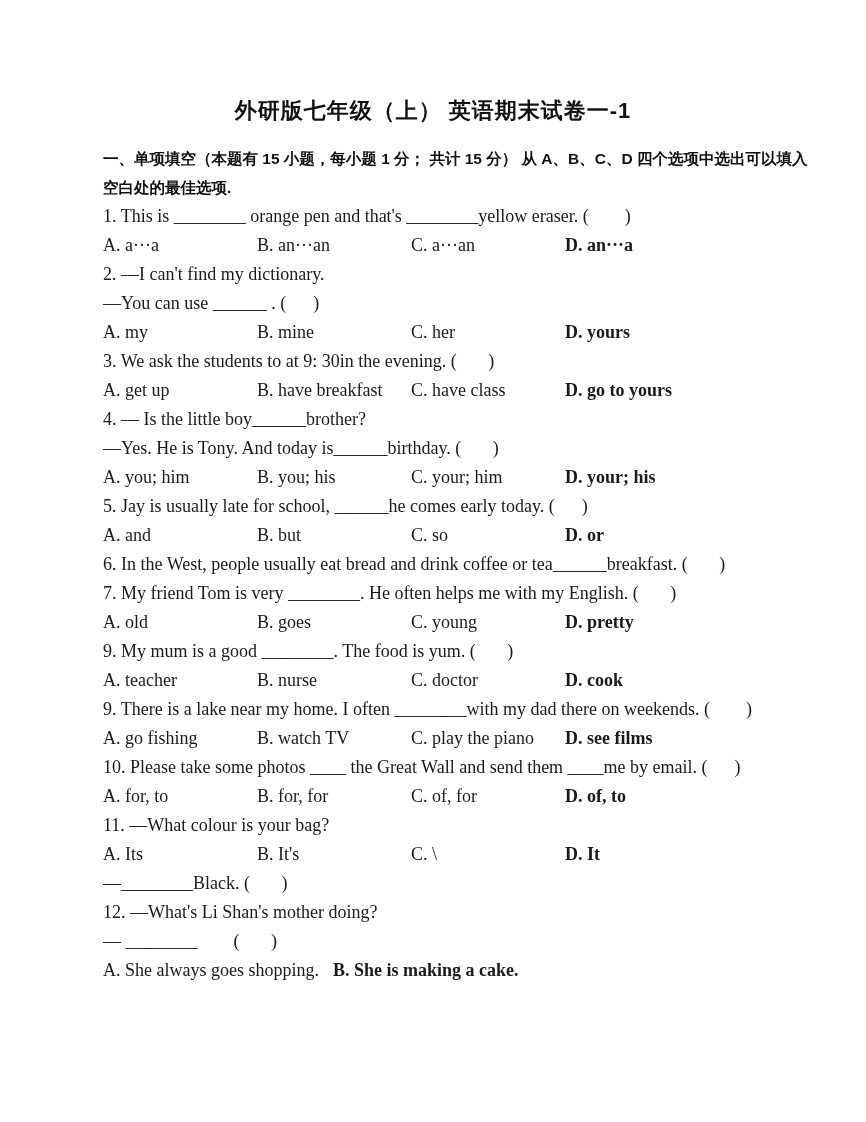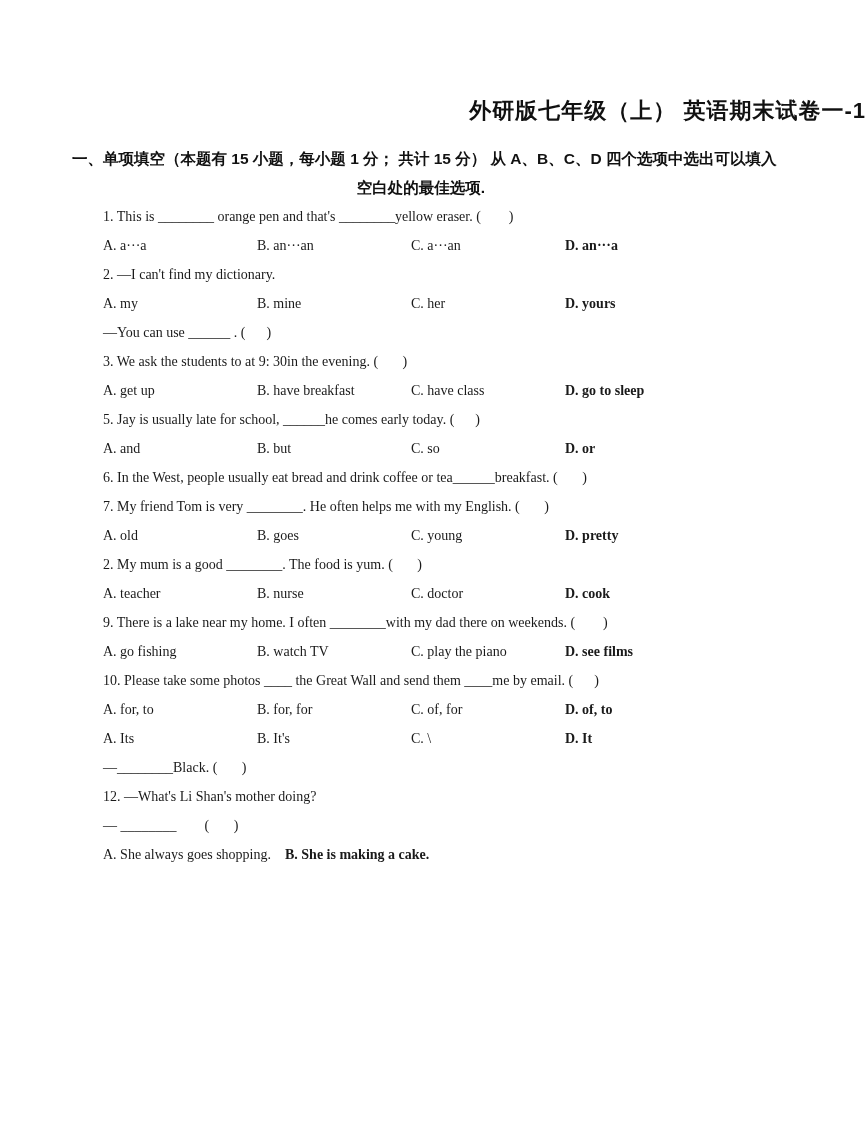--- a/index.html
+++ b/index.html
@@ -12,44 +12,43 @@
     width: 866px;
     height: 1122px;
     background: #ffffff;
     color: #1a1a1a;
     overflow: hidden;
     box-sizing: border-box;
     font-family: "Liberation Serif", "DejaVu Serif", serif;
   }
   .title {
     margin: 96px 0 0 0;
-    text-align: right;
+    text-align: center;
     font-size: 22px;
     font-weight: bold;
     line-height: 30px;
     color: #111111;
     font-family: "Liberation Sans", "DejaVu Sans", sans-serif;
     letter-spacing: 1px;
   }
   .heading {
-    margin: 18px 96px 0 72px;
+    margin: 18px 96px 0 103px;
     font-family: "Liberation Sans", "DejaVu Sans", sans-serif;
     font-weight: bold;
     font-size: 15.5px;
     color: #111111;
-    text-align: center;
   }
   .heading .line {
     height: 29px;
     line-height: 29px;
     white-space: pre;
   }
   .questions {
     margin: 0 80px 0 103px;
-    font-size: 14px;
+    font-size: 18px;
   }
   .line {
     height: 29px;
     line-height: 29px;
     white-space: pre;
     overflow: visible;
   }
   .options .option {
     display: inline-block;
     min-width: 140px;
@@ -73,51 +72,57 @@
     <div class="line">空白处的最佳选项.</div>
   </div>
 
   <div class="questions" id="questions">
       <div class="question">
         <div class="line stem">1. This is ________ orange pen and that's ________yellow eraser. (        )</div>
         <div class="line options"><span class="option">A. a···a</span><span class="option">B. an···an</span><span class="option">C. a···an</span><span class="option">D. an···a</span></div>
       </div>
       <div class="question">
         <div class="line stem">2. —I can't find my dictionary.</div>
+        <div class="line stem">—You can use ______ . (      )</div>
         <div class="line options"><span class="option">A. my</span><span class="option">B. mine</span><span class="option">C. her</span><span class="option">D. yours</span></div>
-        <div class="line stem">—You can use ______ . (      )</div>
       </div>
       <div class="question">
         <div class="line stem">3. We ask the students to at 9: 30in the evening. (       )</div>
-        <div class="line options"><span class="option">A. get up</span><span class="option">B. have breakfast</span><span class="option">C. have class</span><span class="option">D. go to sleep</span></div>
+        <div class="line options"><span class="option">A. get up</span><span class="option">B. have breakfast</span><span class="option">C. have class</span><span class="option">D. go to yours</span></div>
+      </div>
+      <div class="question">
+        <div class="line stem">4. — Is the little boy______brother?</div>
+        <div class="line stem">—Yes. He is Tony. And today is______birthday. (       )</div>
+        <div class="line options"><span class="option">A. you; him</span><span class="option">B. you; his</span><span class="option">C. your; him</span><span class="option">D. your; his</span></div>
       </div>
       <div class="question">
         <div class="line stem">5. Jay is usually late for school, ______he comes early today. (      )</div>
         <div class="line options"><span class="option">A. and</span><span class="option">B. but</span><span class="option">C. so</span><span class="option">D. or</span></div>
       </div>
       <div class="question">
         <div class="line stem">6. In the West, people usually eat bread and drink coffee or tea______breakfast. (       )</div>
       </div>
       <div class="question">
         <div class="line stem">7. My friend Tom is very ________. He often helps me with my English. (       )</div>
         <div class="line options"><span class="option">A. old</span><span class="option">B. goes</span><span class="option">C. young</span><span class="option">D. pretty</span></div>
       </div>
       <div class="question">
-        <div class="line stem">2. My mum is a good ________. The food is yum. (       )</div>
+        <div class="line stem">9. My mum is a good ________. The food is yum. (       )</div>
         <div class="line options"><span class="option">A. teacher</span><span class="option">B. nurse</span><span class="option">C. doctor</span><span class="option">D. cook</span></div>
       </div>
       <div class="question">
         <div class="line stem">9. There is a lake near my home. I often ________with my dad there on weekends. (        )</div>
         <div class="line options"><span class="option">A. go fishing</span><span class="option">B. watch TV</span><span class="option">C. play the piano</span><span class="option">D. see films</span></div>
       </div>
       <div class="question">
         <div class="line stem">10. Please take some photos ____ the Great Wall and send them ____me by email. (      )</div>
         <div class="line options"><span class="option">A. for, to</span><span class="option">B. for, for</span><span class="option">C. of, for</span><span class="option">D. of, to</span></div>
       </div>
       <div class="question">
+        <div class="line stem">11. —What colour is your bag?</div>
         <div class="line options"><span class="option">A. Its</span><span class="option">B. It's</span><span class="option">C. \</span><span class="option">D. It</span></div>
         <div class="line stem">—________Black. (       )</div>
       </div>
       <div class="question">
         <div class="line stem">12. —What's Li Shan's mother doing?</div>
         <div class="line stem">— ________        (       )</div>
         <div class="line options"><span class="option">A. She always goes shopping.</span><span class="option">B. She is making a cake.</span></div>
       </div>
     </div>
 </div>

